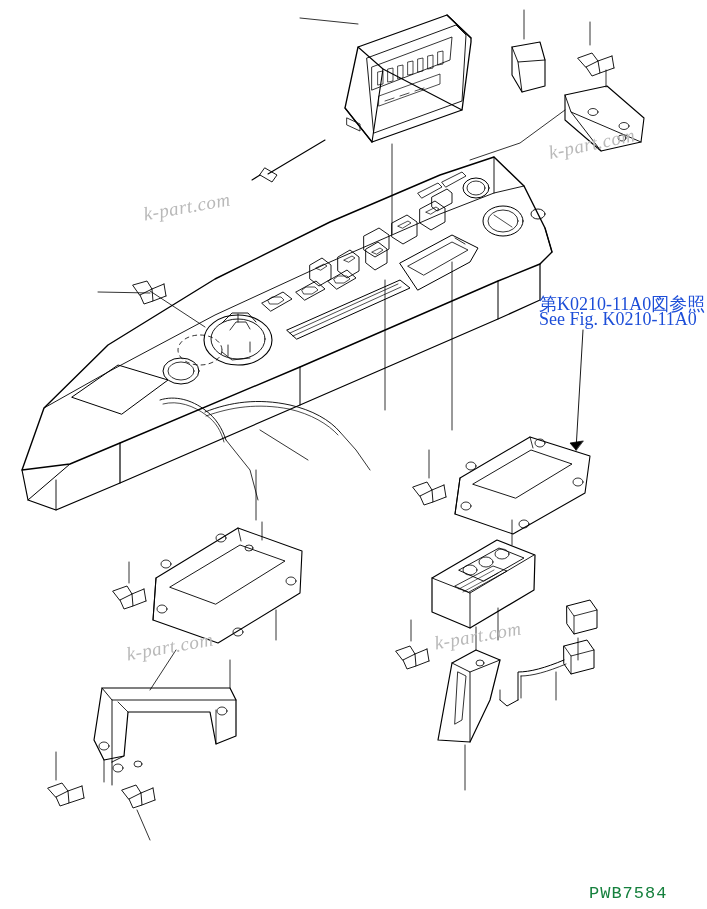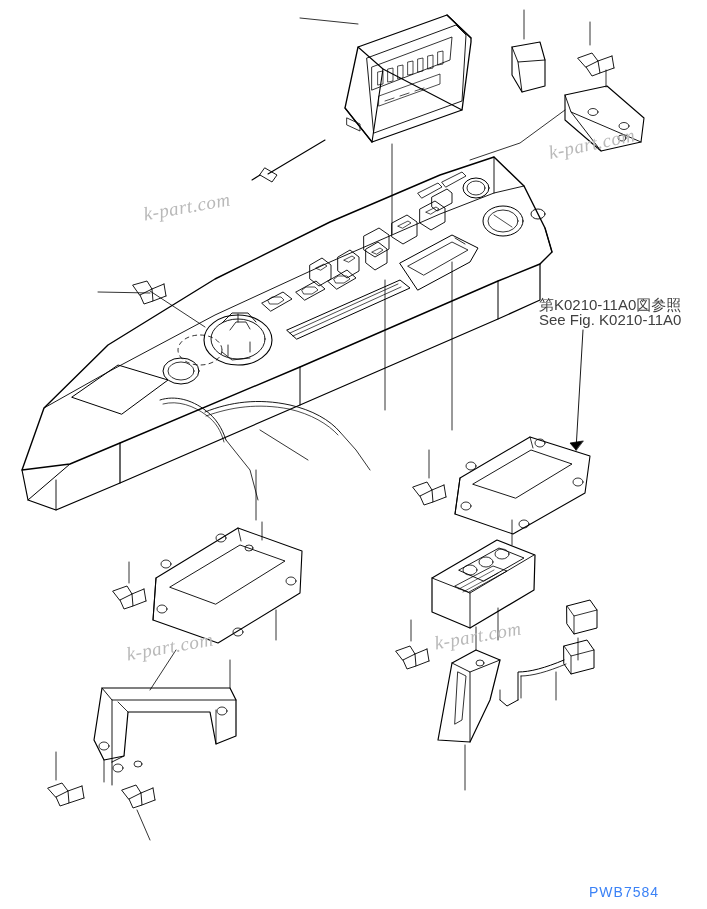--- a/index.html
+++ b/index.html
@@ -27,32 +27,32 @@
     color: #b9b9b9;
     font-family: "Liberation Serif", serif;
     font-style: italic;
     font-size: 19px;
     letter-spacing: 0.5px;
     white-space: nowrap;
     user-select: none;
   }
   .note {
     position: absolute;
-    font-family: Liberation Sans, sans-serif;
-    font-size: 15px;
-    color: #404040;
+    font-family: Liberation Serif, serif;
+    font-size: 18px;
+    color: #1d4ed8;
     line-height: 15px;
     white-space: nowrap;
   }
   .partno {
     position: absolute;
-    font-family: Liberation Sans, sans-serif;
-    font-size: 14px;
+    font-family: Liberation Mono, monospace;
+    font-size: 17px;
     letter-spacing: 1px;
-    color: #3b82f6;
+    color: #15803d;
     white-space: nowrap;
   }
 </style>
 </head>
 <body>
 
 <div id="page">
 
   <svg id="art" viewBox="0 0 707 909" xmlns="http://www.w3.org/2000/svg">
     <g fill="none" stroke="#000" stroke-width="1.1" stroke-linecap="round" stroke-linejoin="round">

